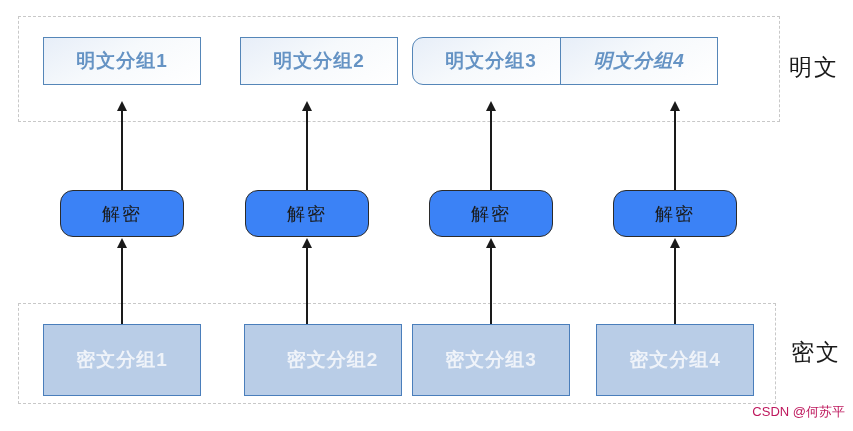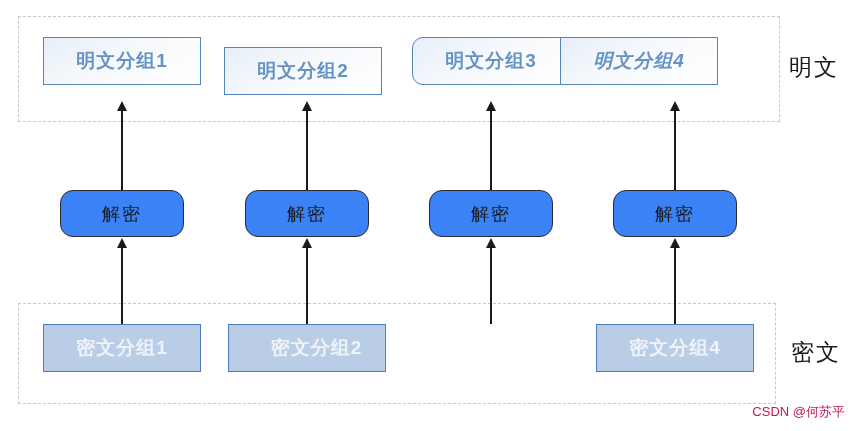--- a/index.html
+++ b/index.html
@@ -20,21 +20,21 @@
     top:37px;width:158px;height:48px;
     box-sizing:border-box;
     border:1.6px solid var(--plain-box-border,#5586b8);
     background:linear-gradient(150deg,#e7eef8 0%,#f6f9fc 45%,#ffffff 100%);
     display:flex;align-items:center;justify-content:center;
     color:var(--plain-box-text,#6593c4);
     font-size:19px;font-weight:bold;letter-spacing:1px;
   }
   .cipher-box{
     position:absolute;
-    top:324px;width:158px;height:48px;
+    top:324px;width:158px;height:72px;
     box-sizing:border-box;
     border:1.6px solid var(--cipher-box-border,#4a7ebb);
     background:var(--cipher-box-fill,#b9cde7);
     display:flex;align-items:center;justify-content:center;
     color:var(--cipher-box-text,#eff3f9);
     font-size:19px;font-weight:bold;letter-spacing:1px;
   }
   .decrypt-box{
     position:absolute;
     top:190px;width:124px;height:47px;
@@ -85,42 +85,43 @@
     <div class="arrow-head"></div>
     <div class="arrow-shaft"></div>
   </div>
   <div class="decrypt-box" style="left:60px;">解密</div>
   <div class="arrow" style="left:122px;top:238px;height:86px;">
     <div class="arrow-head"></div>
     <div class="arrow-shaft"></div>
   </div>
   <div class="cipher-box" style="left:43px;">密文分组1</div>
 
-  <div class="plain-box" style="left:224px;margin-top:10px;">明文分组2</div>
+  <div class="plain-box" style="left:240px;">明文分组2</div>
   <div class="arrow" style="left:307px;top:101px;height:89px;">
     <div class="arrow-head"></div>
     <div class="arrow-shaft"></div>
   </div>
   <div class="decrypt-box" style="left:245px;">解密</div>
   <div class="arrow" style="left:307px;top:238px;height:86px;">
     <div class="arrow-head"></div>
     <div class="arrow-shaft"></div>
   </div>
-  <div class="cipher-box" style="left:228px;padding-left:19px;">密文分组2</div>
+  <div class="cipher-box" style="left:244px;padding-left:19px;">密文分组2</div>
 
   <div class="plain-box" style="left:412px;border-radius:11px;">明文分组3</div>
   <div class="arrow" style="left:491px;top:101px;height:89px;">
     <div class="arrow-head"></div>
     <div class="arrow-shaft"></div>
   </div>
   <div class="decrypt-box" style="left:429px;">解密</div>
   <div class="arrow" style="left:491px;top:238px;height:86px;">
     <div class="arrow-head"></div>
     <div class="arrow-shaft"></div>
   </div>
+  <div class="cipher-box" style="left:412px;">密文分组3</div>
 
   <div class="plain-box" style="left:560px;font-style:italic;">明文分组4</div>
   <div class="arrow" style="left:675px;top:101px;height:89px;">
     <div class="arrow-head"></div>
     <div class="arrow-shaft"></div>
   </div>
   <div class="decrypt-box" style="left:613px;">解密</div>
   <div class="arrow" style="left:675px;top:238px;height:86px;">
     <div class="arrow-head"></div>
     <div class="arrow-shaft"></div>

